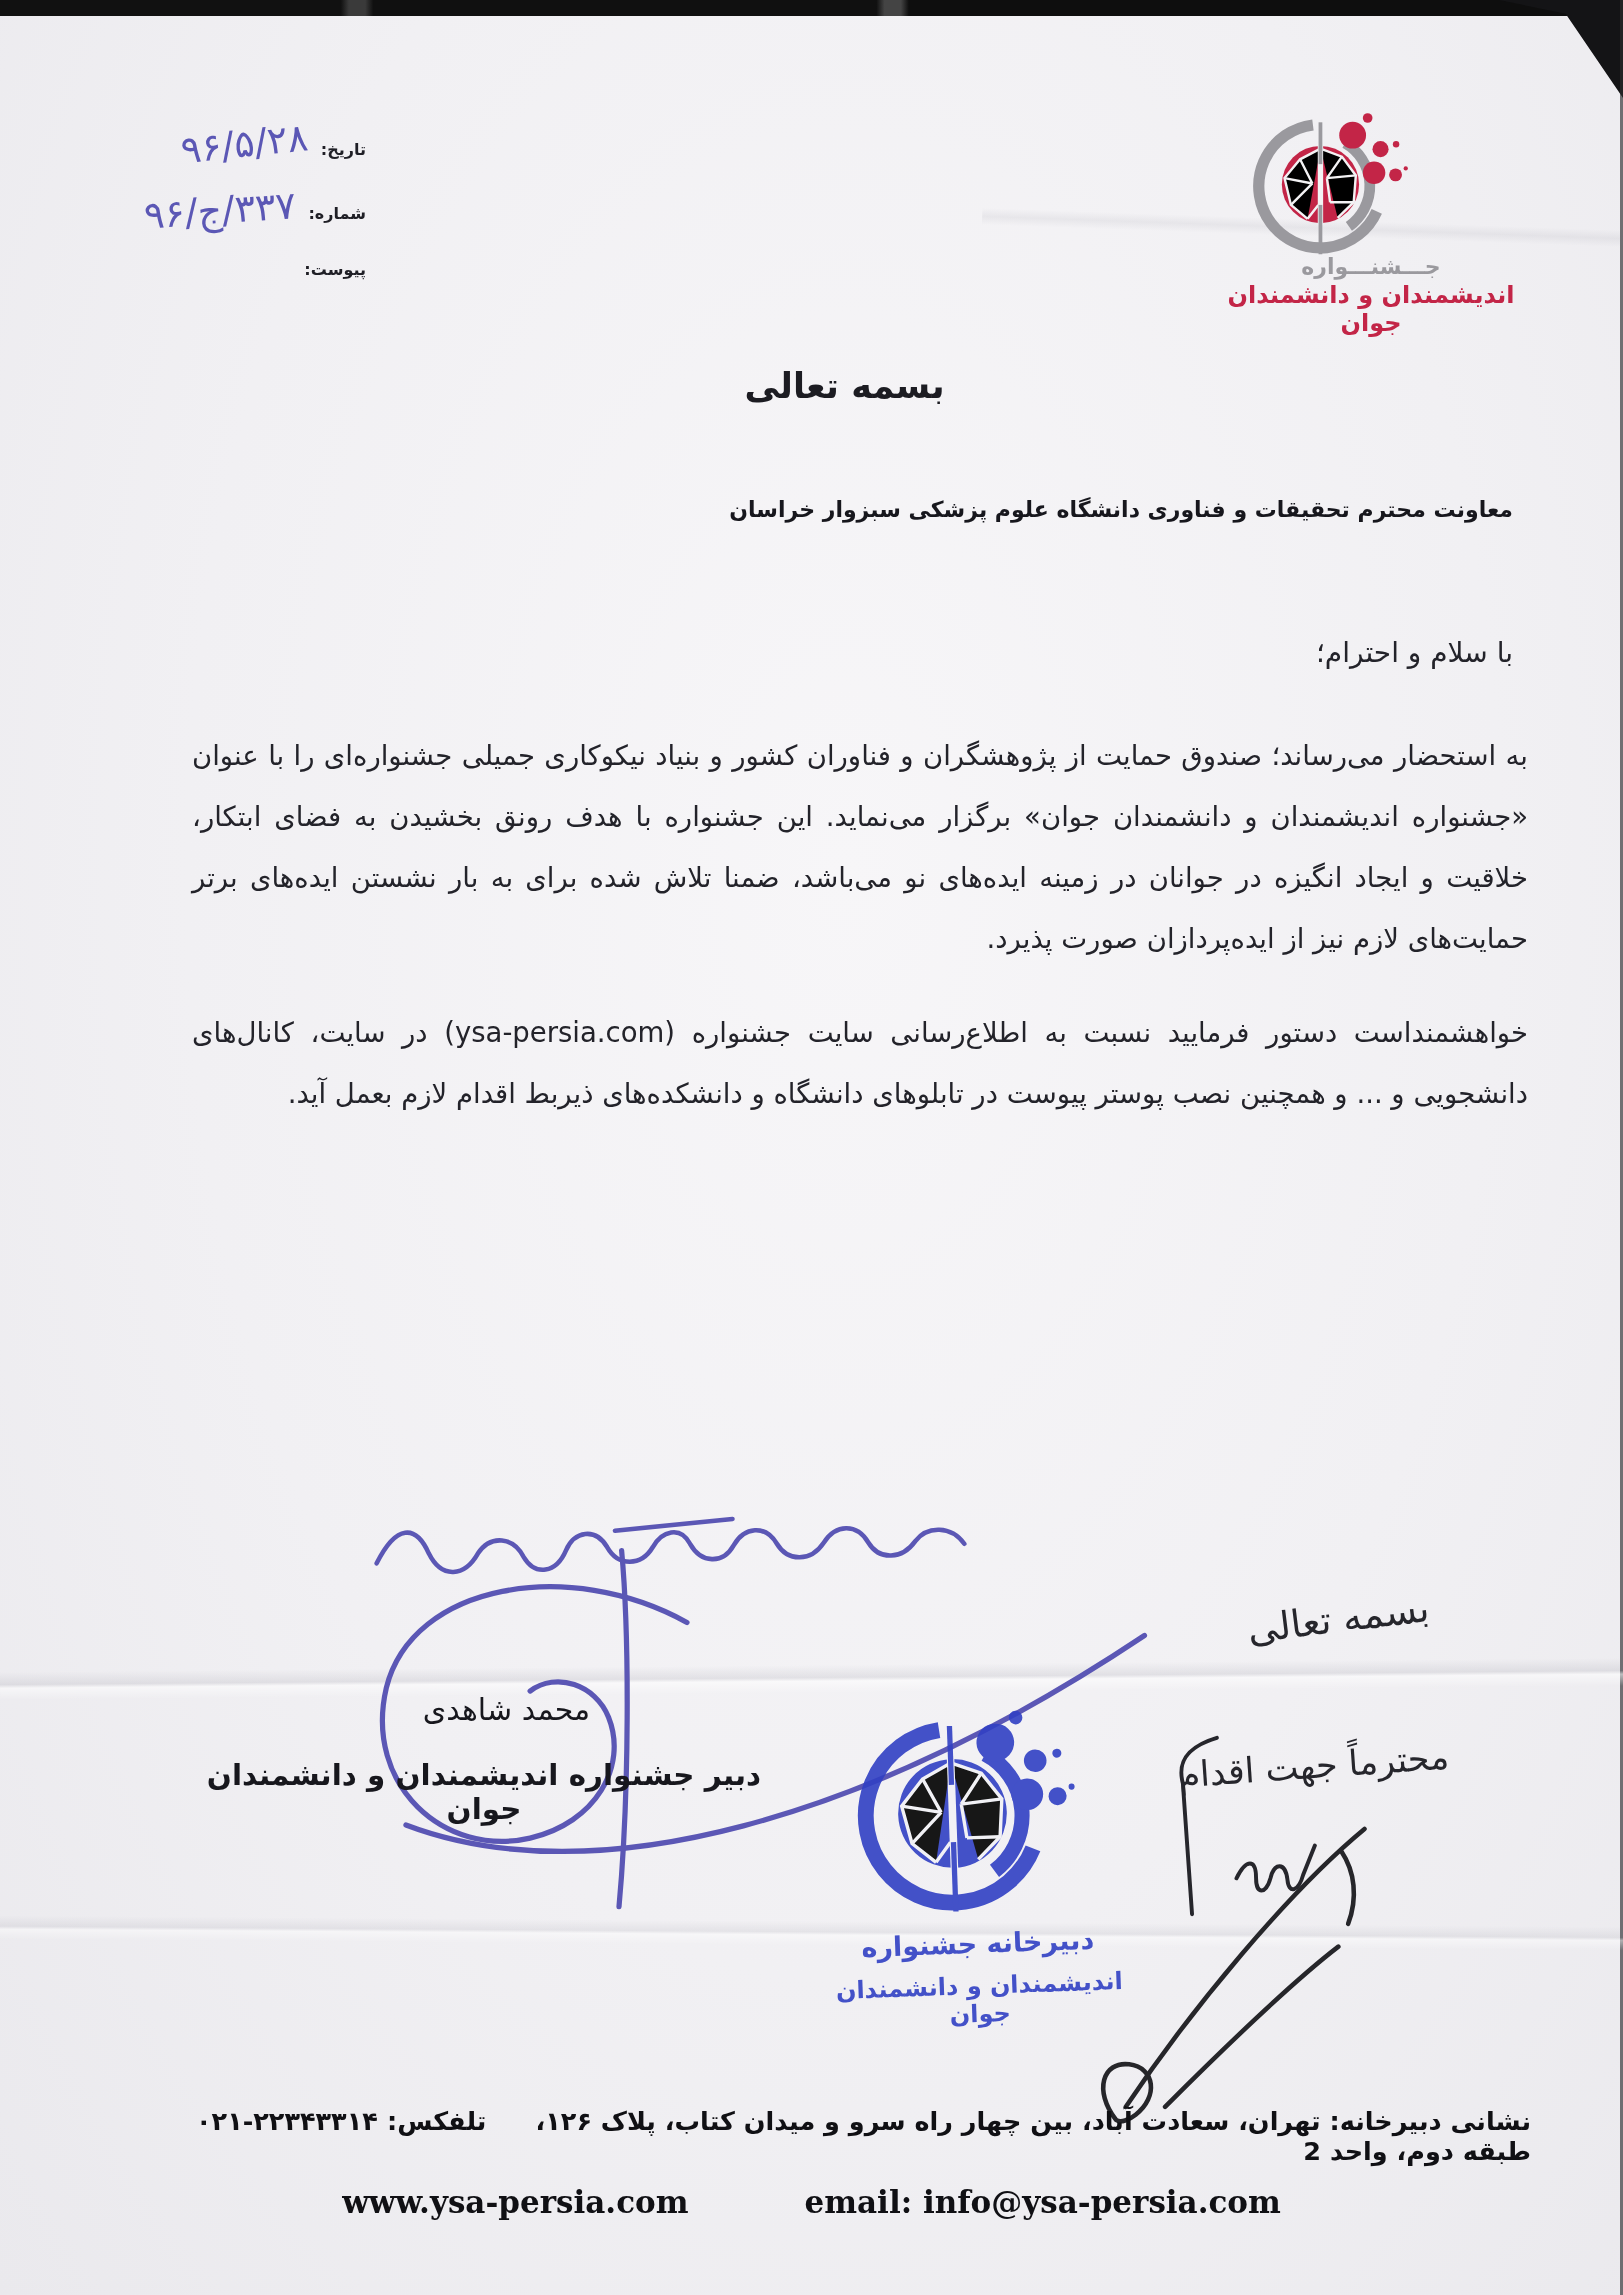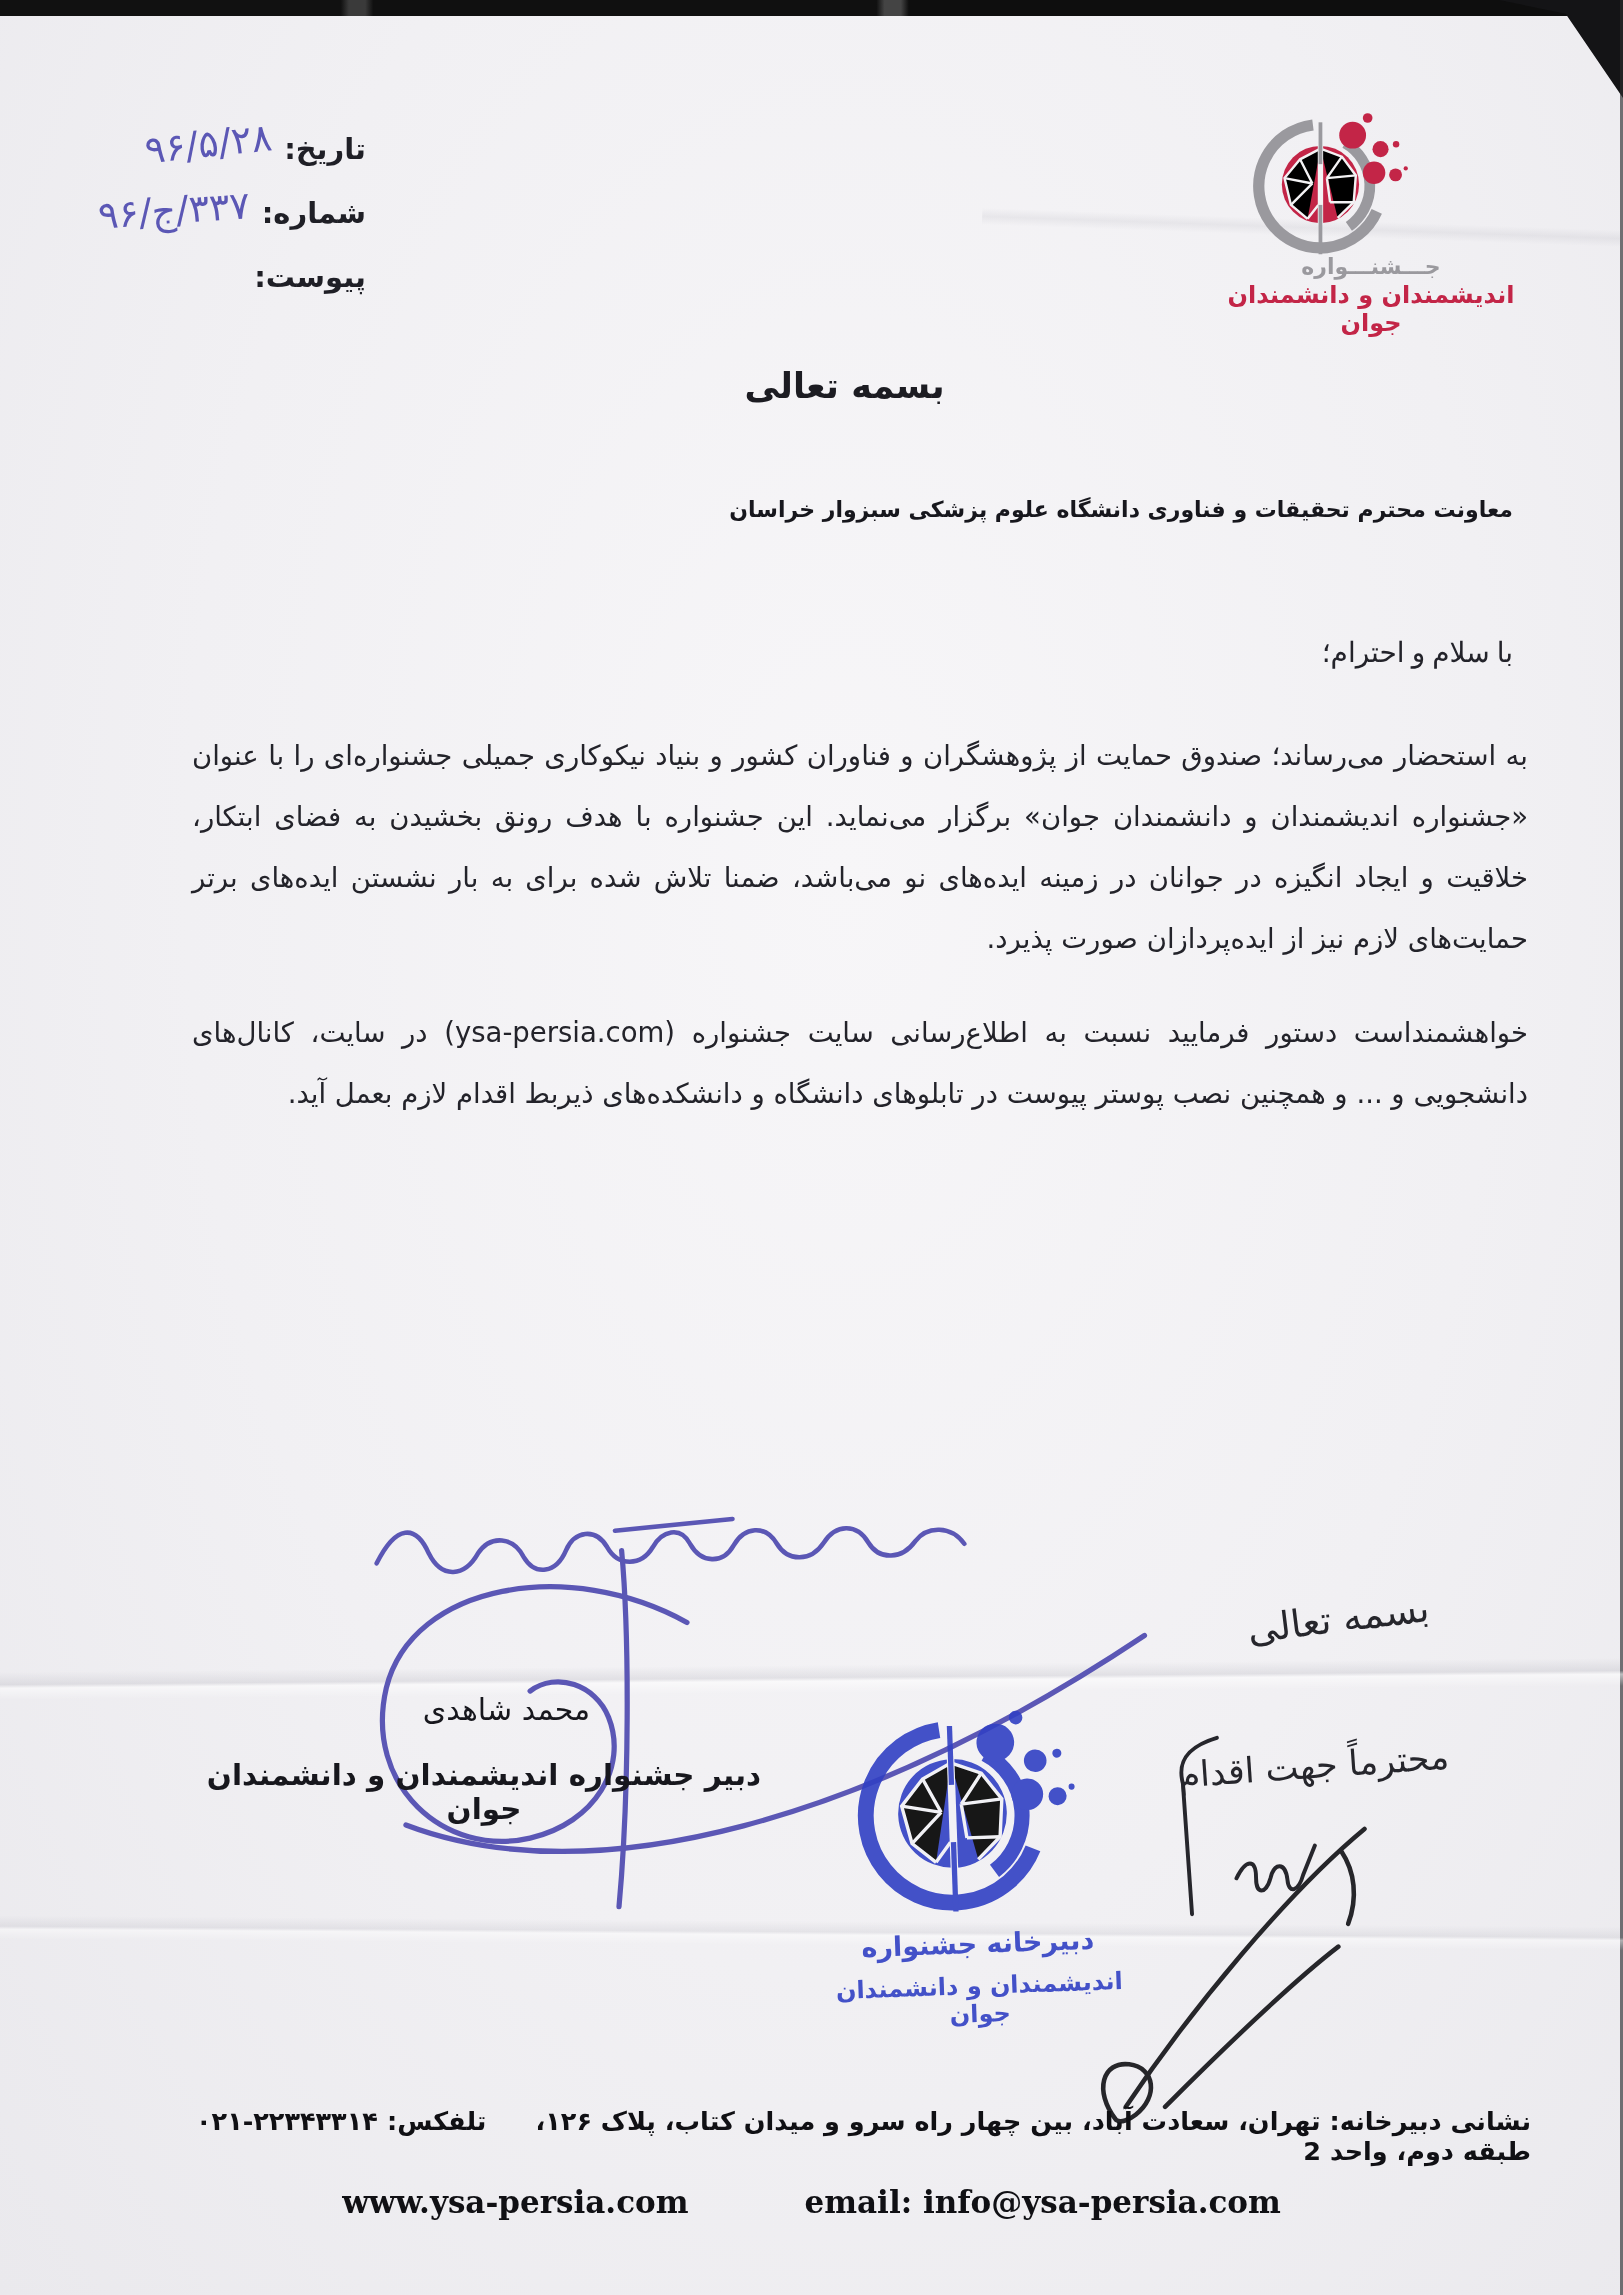--- a/index.html
+++ b/index.html
@@ -17,39 +17,39 @@
   .scan-right{position:absolute;top:0;right:0;width:3.3px;height:100%;background:#2b2b2e;opacity:.65;}
   .crease{position:absolute;pointer-events:none;}
   .crease.c1{top:1665px;left:0;width:100%;height:27.5px;transform:rotate(-.5deg);
     background:linear-gradient(180deg,transparent,rgba(110,110,125,.13) 45%,rgba(255,255,255,.55) 58%,transparent);}
   .crease.c2{top:1921px;left:0;width:100%;height:23.6px;transform:rotate(.4deg);
     background:linear-gradient(180deg,transparent,rgba(110,110,125,.10) 45%,rgba(255,255,255,.45) 58%,transparent);}
   .crease.c3{top:219px;left:982px;width:641px;height:17px;transform:rotate(2deg);
     background:linear-gradient(180deg,transparent,rgba(110,110,125,.09) 50%,transparent);}
   
   .meta-row{position:absolute;white-space:nowrap;direction:rtl;display:flex;align-items:center;gap:11.8px;}
-  .meta-label{font-weight:700;font-size:29px;color:#1f1f26;}
+  .meta-label{font-weight:700;font-size:16px;color:#1f1f26;}
   .hand{color:#5b57b5;font-size:38px;line-height:1;display:inline-block;}
   .bdo{direction:ltr;unicode-bidi:bidi-override;}
   .rot-d{transform:rotate(-6deg) translateY(-5.2px);}
   .rot-n{transform:rotate(-4deg) translateY(-2.6px);}
   
   .logo-box{position:absolute;left:1217px;top:98px;width:308px;height:216px;}
   .emblem{position:absolute;}
   .emblem-letterhead{--arc:#9a999e;--ball:#c32547;--paper:#f3f2f4;left:23px;top:5.2px;width:177px;}
   .brand-word{position:absolute;top:156px;left:0;width:100%;text-align:center;
     color:#9a999e;font-weight:700;font-size:22px;letter-spacing:1.3px;}
   .brand-name{position:absolute;top:183px;left:0;width:100%;text-align:center;
     color:#c32547;font-weight:700;font-size:24px;}
   
   .bismillah{position:absolute;top:366px;left:694px;width:301px;text-align:center;
     font-weight:700;font-size:35px;color:#1c1c22;}
   .recipient{position:absolute;top:497px;left:196px;width:1317px;text-align:right;
     font-weight:700;font-size:22px;color:#17171d;}
-  .salutation{position:absolute;top:636px;left:196px;width:1317px;text-align:right;font-size:28px;font-family:Liberation Serif, serif;}
+  .salutation{position:absolute;top:636px;left:196px;width:1317px;text-align:right;font-size:28px;}
   .letter-body{position:absolute;top:725px;left:192px;width:1336px;
     font-size:27.5px;line-height:61px;text-align:justify;color:#23232a;}
   .letter-body p{margin:0 0 33px 0;}
   
   .sig-name{position:absolute;top:1692px;left:366px;width:281px;text-align:center;
     font-weight:400;font-size:30px;color:#17171d;}
   .sig-title{position:absolute;top:1758px;left:196px;width:576px;text-align:center;
     font-weight:700;font-size:29.4px;color:#17171d;}
   .svg-abs{position:absolute;}
   

